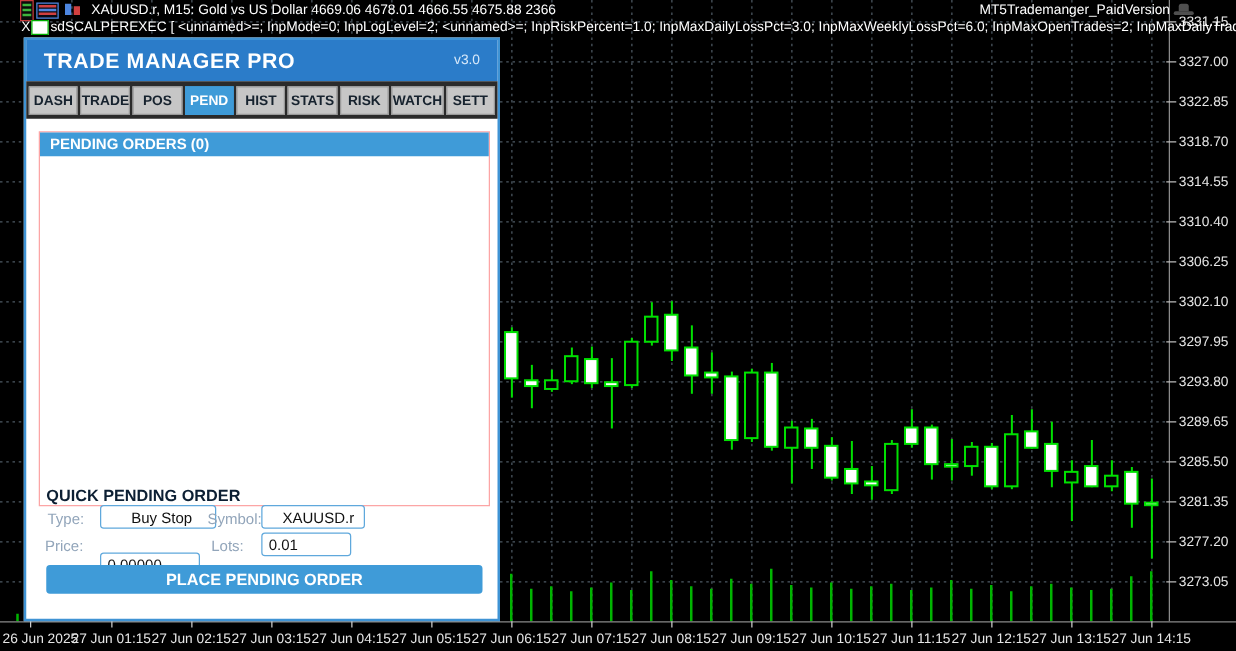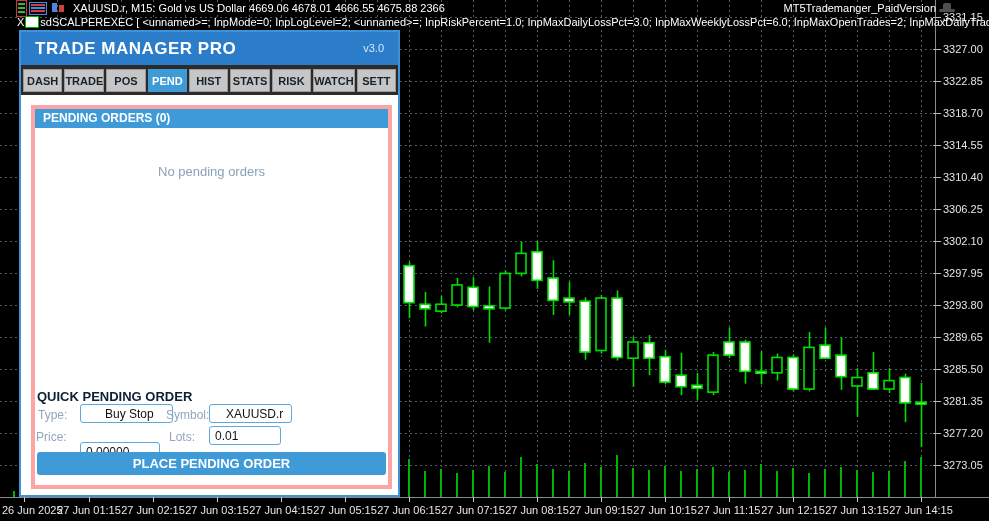--- a/index.html
+++ b/index.html
@@ -30,21 +30,21 @@
   .panel{position:absolute;left:19px;top:30px;width:381px;height:467px;background:#fff;
          border:2px solid #3f93d4;box-sizing:border-box;z-index:5;}
   .p-title{position:absolute;left:0;top:0;width:100%;height:33px;background:#2b7cc9;}
   .p-title .t{position:absolute;left:14px;top:7px;color:#fff;font-size:17px;font-weight:bold;letter-spacing:.5px;}
   .p-title .v{position:absolute;right:14px;top:10px;color:#d8e9fa;font-size:11px;}
   .tabs{position:absolute;left:0;top:33px;width:100%;height:30px;background:#2b2b2b;
         display:flex;align-items:center;gap:2px;padding:0 2px;box-sizing:border-box;}
   .tab{flex:1;height:23px;line-height:23px;text-align:center;font-size:11px;font-weight:bold;
        color:#16222e;background:#c6c6c6;border:1px solid #9a9a9a;box-sizing:border-box;cursor:default;}
   .tab.active{background:#3f9bd8;color:#fff;border-color:#3f9bd8;}
-  .section{position:absolute;left:10px;top:73px;width:361px;height:384px;border:4px solid #fca5a5;box-sizing:border-box;background:#fff;}
+  .section{position:absolute;left:10px;top:73px;width:361px;height:300px;border:1px solid #fca5a5;box-sizing:border-box;background:#fff;}
   .sec-head{height:19px;line-height:19px;background:#3f9bd8;color:#fff;font-size:12px;font-weight:bold;padding-left:8px;}
   .empty-msg{position:absolute;left:0;top:55px;width:100%;text-align:center;color:#8ba1b8;font-size:13px;}
   .qo-title{position:absolute;left:16px;top:357px;font-size:13px;font-weight:bold;color:#0c1f33;}
   .qo-label{position:absolute;color:#92a5ba;font-size:12px;}
   .qo-input{position:absolute;height:15px;border:1px solid #5fa8dc;border-radius:3px;font-size:12px;
             color:#111;padding:1px 5px;font-family:"Liberation Sans",sans-serif;background:#fff;}
   .qo-btn{position:absolute;left:16px;top:420px;width:349px;height:23px;background:#3f9bd8;border:none;
           border-radius:3px;color:#fff;font-size:13px;font-weight:bold;font-family:"Liberation Sans",sans-serif;cursor:pointer;}
 </style>
 </head>
@@ -383,21 +383,20 @@
         <div class="tab active">PEND</div>
         <div class="tab">HIST</div>
         <div class="tab">STATS</div>
         <div class="tab">RISK</div>
         <div class="tab">WATCH</div>
         <div class="tab">SETT</div>
       </div>
 
     <div class="section">
       <div class="sec-head">PENDING ORDERS (0)</div>
-      <div class="empty-msg">No pending orders</div>
     </div>
 
     <div class="qo-title">QUICK PENDING ORDER</div>
 
     <span class="qo-label" style="left:17px;top:376px;">Type:</span>
     <input class="qo-input" style="left: 59px; top: 372px; width: 62px; padding-left: 24px;" value="Buy Stop">
     <span class="qo-label" style="left:145px;top:376px;">Symbol:</span>
     <input class="qo-input" style="left: 188px; top: 372px; width: 60px; padding-left: 16px;" value="XAUUSD.r">
 
     <span class="qo-label" style="left:15px;top:398px;">Price:</span>

